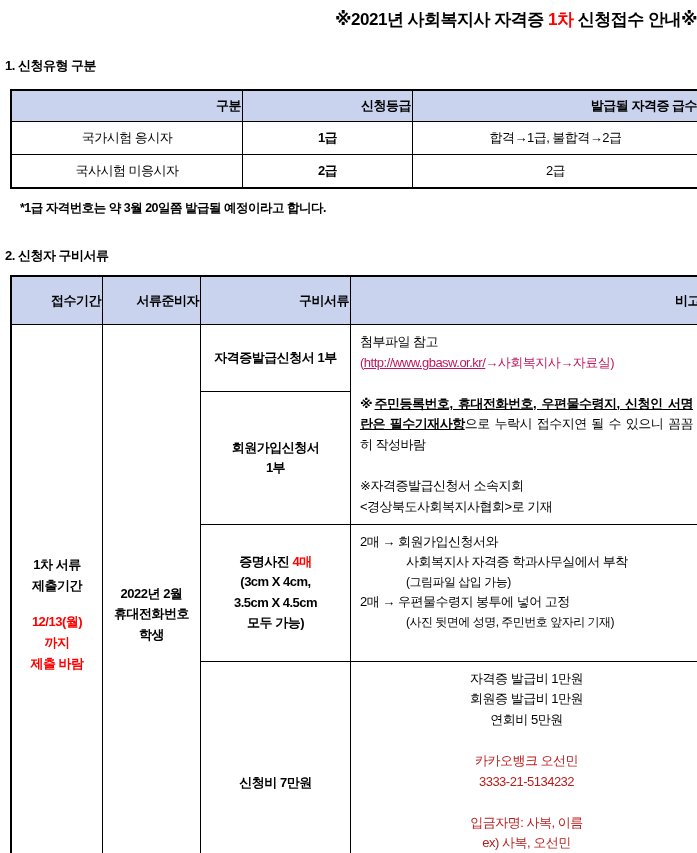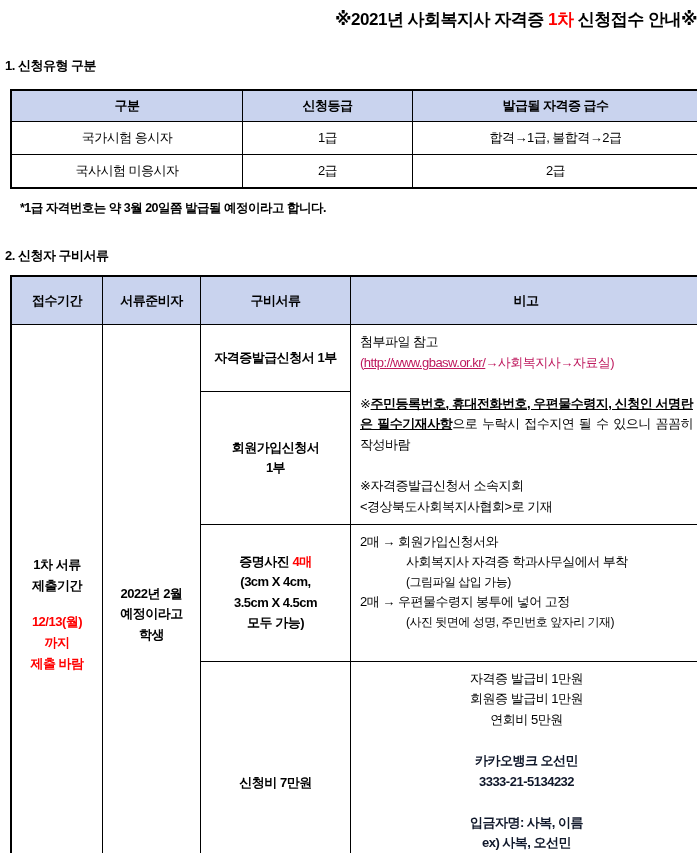--- a/index.html
+++ b/index.html
@@ -15,31 +15,31 @@
   }
   .red{color:#ff0000;}
   .section-heading{
     font-size:13px;font-weight:bold;margin:26px 0 0 5px;letter-spacing:-0.5px;
   }
 
   table{border-collapse:collapse;table-layout:fixed;margin-left:10px;}
   table,td,th{border:1px solid #000;}
   table{border:2px solid #000;}
   th{
-    background:#c9d3ee;font-size:13px;font-weight:bold;text-align:center;
+    background:#c9d3ee;font-size:13px;font-weight:bold;text-align:right;
     letter-spacing:-0.5px;
   }
   td{font-size:13px;letter-spacing:-0.5px;vertical-align:middle;}
 
   
   .t1{width:678px;margin-top:14px;}
   .t1 th{height:28px;}
   .t1 td{height:30px;text-align:center;}
   .t1 .c0{width:228px;} .t1 .c1{width:167px;} .t1 .c2{width:283px;}
-  .bold{font-weight:normal;}
+  .bold{font-weight:bold;}
   .note{
     font-size:12.5px;font-weight:bold;margin:11px 0 0 20px;letter-spacing:-0.5px;
   }
 
   
   .t2{width:678px;margin-top:10px;}
   .t2 th{height:45px;}
   .t2 .c0{width:88px;} .t2 .c1{width:95px;} .t2 .c2{width:147px;} .t2 .c3{width:348px;}
   .t2 td.doc{ text-align:center;font-weight:bold;line-height:1.55; }
   .t2 td.side{ text-align:center;font-weight:bold;line-height:1.6; }
@@ -48,21 +48,21 @@
 
   .spacer{height:20px;}
   .spacer-sm{height:16px;}
   .link{color:#be185d;}
   .link .url{text-decoration:underline;cursor:pointer;}
   .just{text-align:justify;}
   .ul-bold{font-weight:bold;text-decoration:underline;}
   .indent1{padding-left:46px;}
   .small{font-size:12px;}
   .center{text-align:center;}
-  .green{color:#0f172a;font-weight:bold;}
+  .green{color:#b91c1c;font-weight:normal;}
   p{margin:0;}
 </style>
 </head>
 <body>
 
 <div class="page">
 
   <div class="doc-title">
     <span>※2021년 사회복지사 자격증 </span><span class="red">1차</span><span> 신청접수 안내※</span>
   </div>
@@ -106,21 +106,21 @@
       <td class="side h-r1" rowspan="4">
         <p>1차 서류</p>
         <p>제출기간</p>
         <div class="spacer-sm"></div>
         <p class="red">12/13(월)</p>
         <p class="red">까지</p>
         <p class="red">제출 바람</p>
       </td>
       <td class="side" rowspan="4">
         <p>2022년 2월</p>
-        <p>예정이라고</p>
+        <p>휴대전화번호</p>
         <p>학생</p>
       </td>
       <td class="doc h-r1">자격증발급신청서 1부</td>
       <td class="remark h-r2" rowspan="2">
         <p>첨부파일 참고</p>
         <p class="link"><span>(</span><span class="url">http://www.gbasw.or.kr/</span><span>→사회복지사→자료실)</span></p>
         <div class="spacer"></div>
         <p class="just"><span class="bold">※</span><span class="ul-bold">주민등록번호, 휴대전화번호, 우편물수령지, 신청인 서명란은 필수기재사항</span><span>으로 누락시 접수지연 될 수 있으니 꼼꼼히 작성바람</span></p>
         <div class="spacer"></div>
         <p>※자격증발급신청서 소속지회</p>

